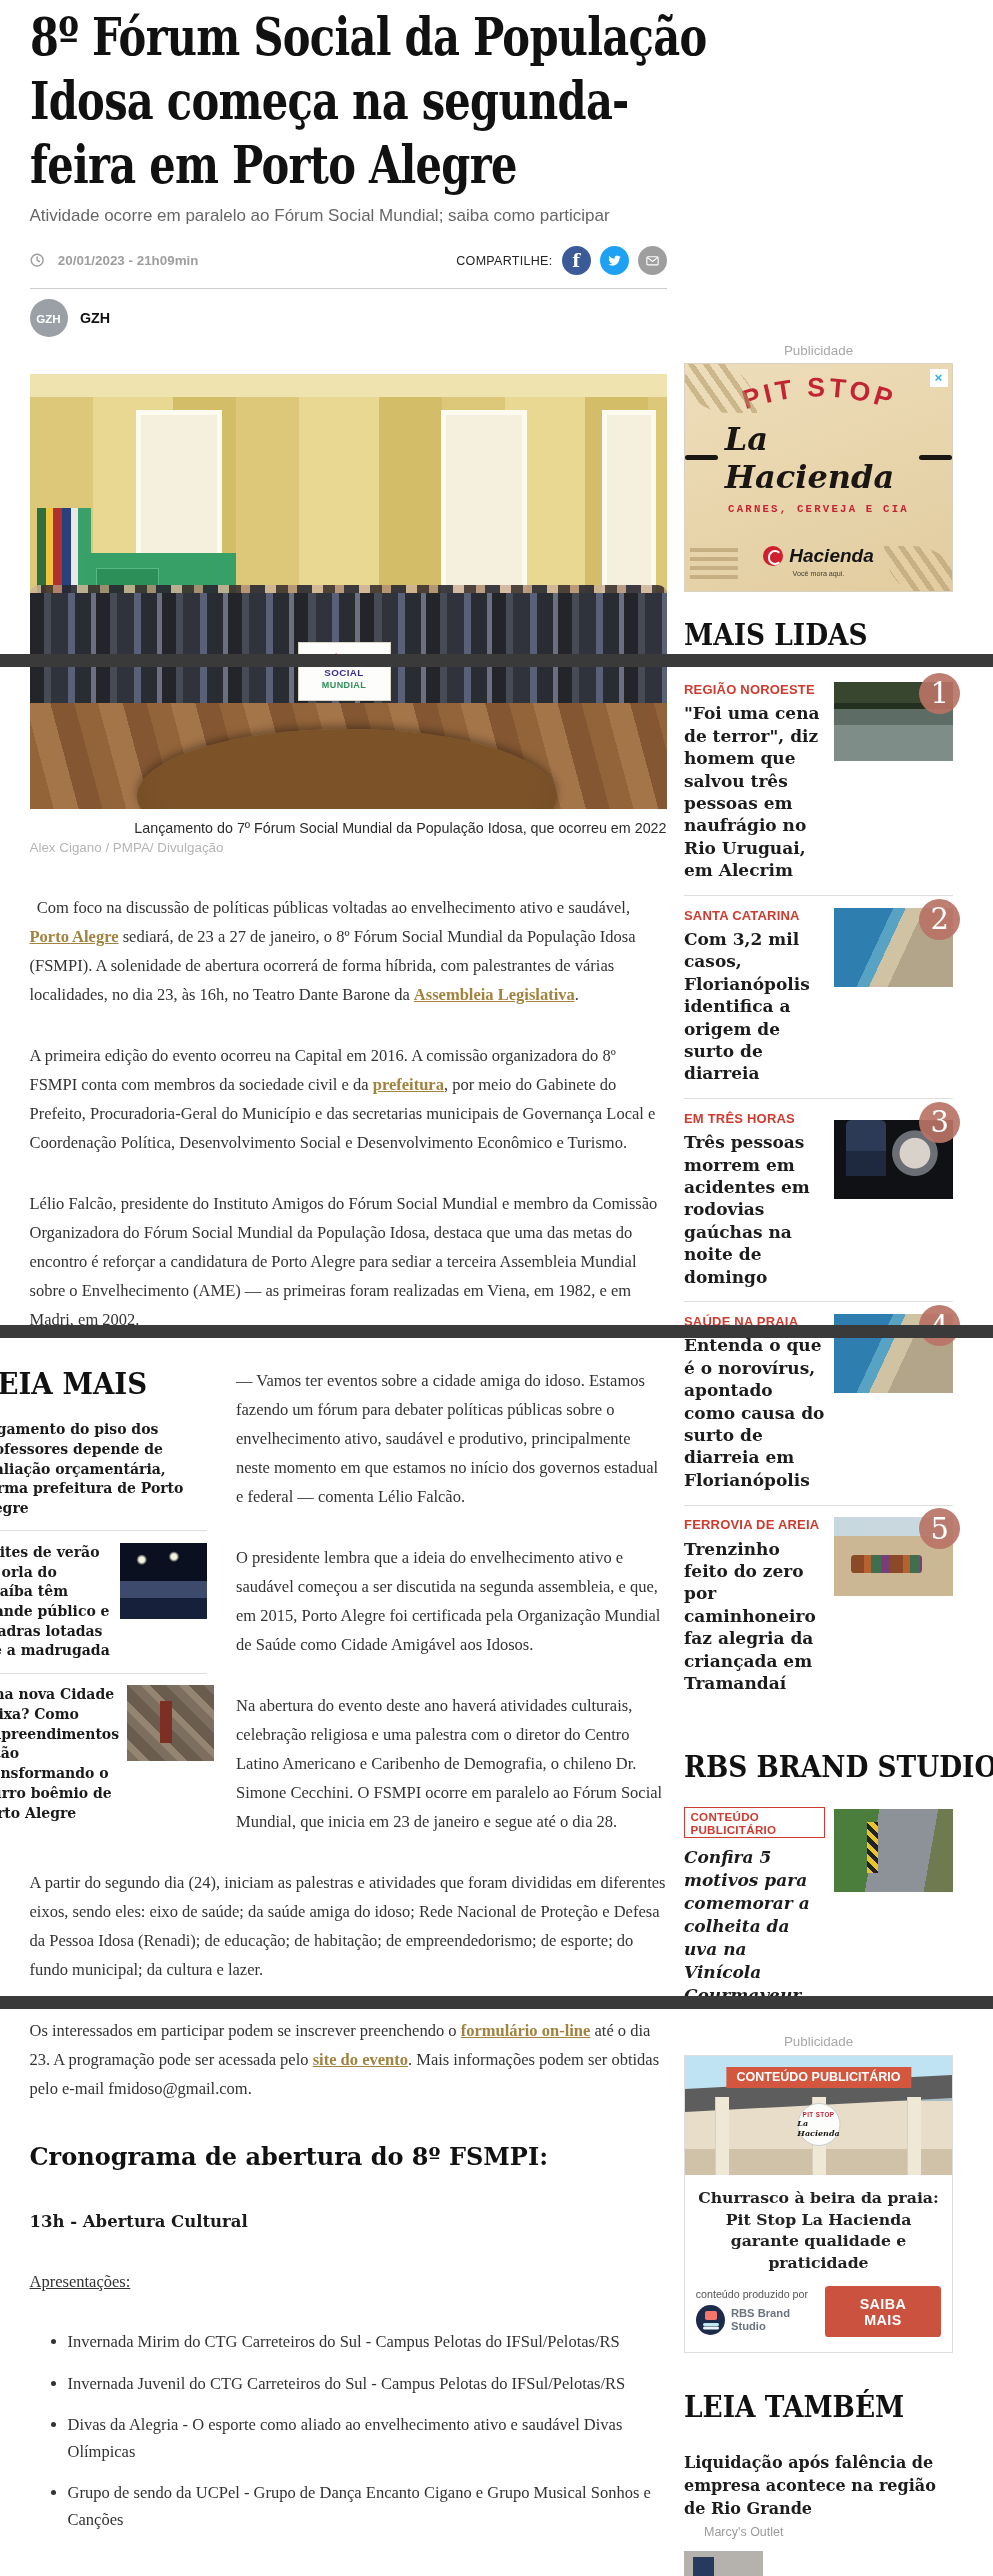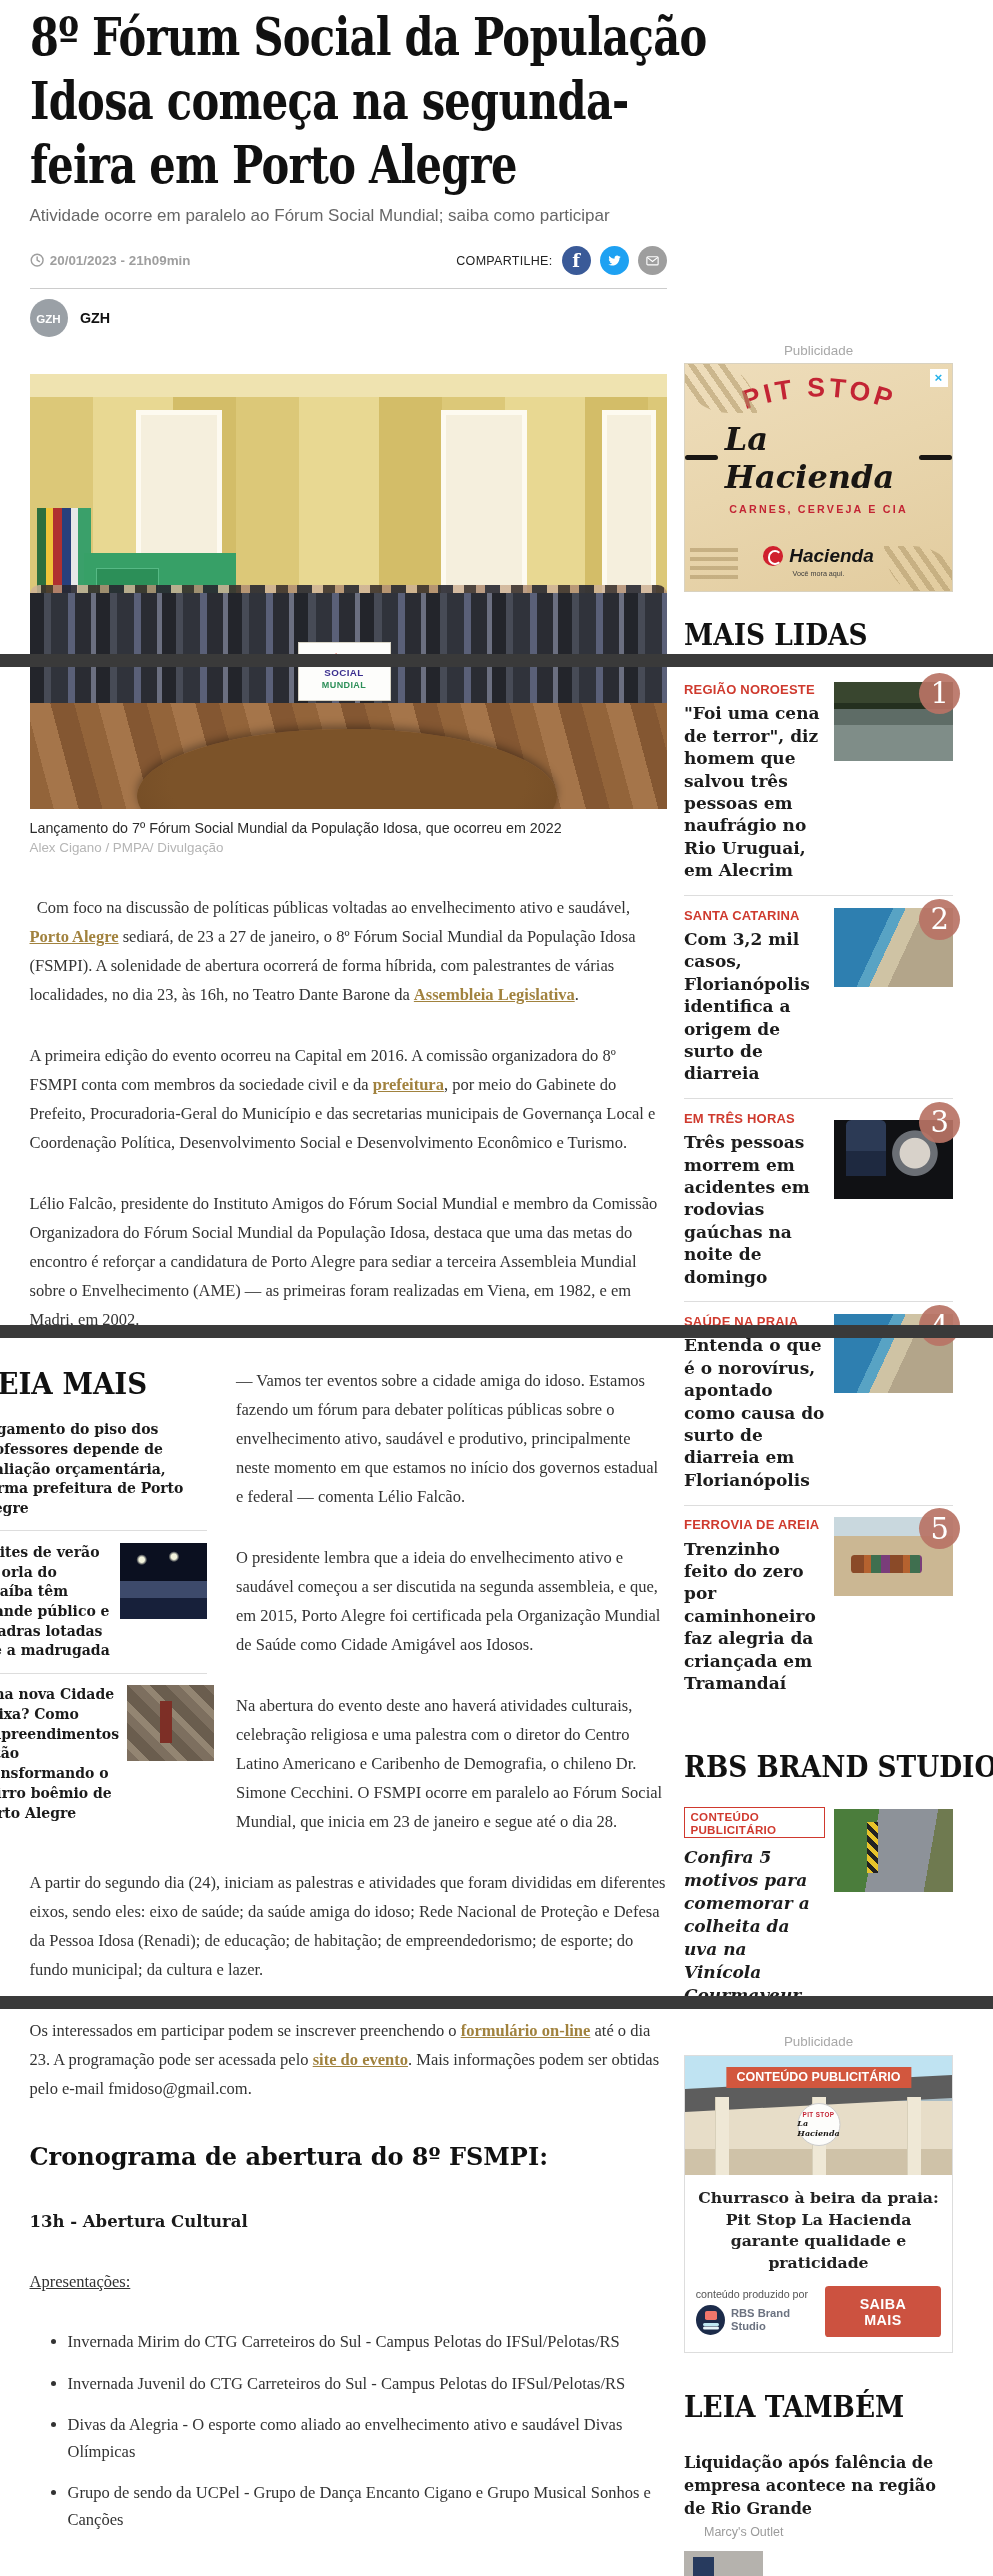--- a/index.html
+++ b/index.html
@@ -18,21 +18,21 @@
   .article { position:absolute; left:29.5px; top:0; width:637px; }
 
   h1.headline {
     font-family:"DejaVu Serif", serif; font-weight:bold; color:#111;
     font-size:52px; line-height:64px; letter-spacing:-0.9px;
     transform:scaleX(.8); transform-origin:left top; margin-top:5.4px; white-space:nowrap;
   }
   .subtitle { font-family:"Liberation Sans", sans-serif; font-size:17px; color:#666; margin-top:9px; }
 
   .meta-row { display:flex; align-items:center; margin-top:19.7px; height:29px; }
-  .date-wrap { display:flex; align-items:center; gap:6px; color:#9e9e9e;
+  .date-wrap { display:flex; align-items:center; gap:14px; color:#9e9e9e;
     font-family:"Liberation Sans", sans-serif; font-weight:bold; font-size:13.4px; }
   .share-wrap { margin-left:auto; display:flex; align-items:center; gap:9px; }
   .share-label { font-family:"Liberation Sans", sans-serif; font-size:12.5px; color:#222; letter-spacing:0.3px; }
   .share-btn { width:29px; height:29px; border-radius:50%; display:flex; align-items:center; justify-content:center; cursor:pointer; }
   .share-fb { background:#3a5a98; }
   .share-tw { background:#1ea1f2; }
   .share-mail { background:#9e9e9e; }
   .share-fb span { color:#fff; font-family:"DejaVu Serif", serif; font-weight:bold; font-size:18px; }
   .share-btn svg { width:15px; height:15px; }
 
@@ -61,21 +61,21 @@
     background:repeating-linear-gradient(90deg,rgba(206,178,150,.85) 0 10.7px,rgba(60,50,45,.9) 10.7px 23px,rgba(177,142,115,.85) 23px 32px,rgba(40,40,48,.9) 32px 47px); border-radius:9px; }
   .ph-sign { position:absolute; left:268px; top:268px; width:93px; height:59px; background:#fdfdfb; border:0.9px solid #d8d4c6;
     display:flex; flex-direction:column; align-items:center; justify-content:center; gap:2.7px; }
   .ph-sign b { font-family:"Liberation Sans", sans-serif; font-size:9.8px; letter-spacing:0.4px; color:#3b2f8f; }
   .ph-sign .c1 { color:#d8402f; } .ph-sign .c2 { color:#2c8f58; font-size:9px; }
   .ph-floor { position:absolute; left:0; bottom:0; width:100%; height:106px;
     background:repeating-linear-gradient(75deg,#93643a 0 23px,#a5754a 23px 47px,#845732 47px 70px); }
   .ph-table { position:absolute; left:107px; bottom:-54px; width:420px; height:134px; border-radius:50%;
     background:radial-gradient(ellipse at 50% 40%,#7c5329 0 60%,#6b4522 100%); box-shadow:0 -3.6px 9px rgba(0,0,0,.35); }
 
-  figcaption.caption { font-family:"Liberation Sans", sans-serif; font-size:14.3px; color:#2b2b2b; margin-top:10.7px; }
+  figcaption.caption { font-family:"Liberation Sans", sans-serif; font-size:14.3px; color:#2b2b2b; margin-top:10.7px;text-align:right; }
   .credit { font-family:"Liberation Sans", sans-serif; font-size:13.4px; color:#b5b5b5; margin-top:4.5px; }
 
   
   .body-text p.para { font-size:16.5px; line-height:29px; color:#333; margin-top:32px; }
   .body-text p.first { text-indent:7.2px; margin-top:38px; }
   a.inline-link { color:#a1823e; text-decoration:underline; font-weight:bold; }
 
   
   .leia-mais { float:left; width:229px; margin-left:-52px; margin-right:29.5px; margin-top:32px; }
   .leia-mais h2 { font-family:"DejaVu Serif", serif; font-weight:bold; font-size:30px; color:#111;
@@ -106,21 +106,21 @@
   .leaf { position:absolute; width:81px; height:54px; background:
     repeating-linear-gradient(55deg, rgba(176,152,105,.55) 0 5.4px, transparent 5.4px 12.5px); border-radius:0 54px 0 54px; }
   .leaf.tl { left:-9px; top:-5.4px; } .leaf.br { right:-12.5px; bottom:-9px; transform:rotate(180deg); }
   .waves { position:absolute; left:5.4px; bottom:12.5px; width:48px; height:36px;
     background:repeating-linear-gradient(0deg, rgba(176,152,105,.6) 0 3.6px, transparent 3.6px 9px); }
   .pit-arc { display:block; margin:3.6px auto 0; }
   .hacienda-row { display:flex; align-items:center; justify-content:center; gap:7.2px; margin-top:-5.4px; }
   .hacienda-dash { width:39px; height:4.5px; background:#191613; border-radius:2.7px; }
   .hacienda { font-family:"DejaVu Serif", serif; font-style:italic; font-weight:bold; font-size:30px; color:#191613; }
   .ad1 .hacienda { font-size:32px; }
-  .carnes { text-align:center; font-family:Liberation Sans, sans-serif; font-weight:bold; font-size:10.7px;
+  .carnes { text-align:center; font-family:Liberation Mono, monospace; font-weight:bold; font-size:10.7px;
     letter-spacing:2.2px; color:#c32434; margin-top:7.2px; }
   .guana-row { display:flex; align-items:center; justify-content:center; gap:6.3px; }
   .guana-circ { width:19.7px; height:19.7px; border-radius:50%; background:#d0202e; position:relative; }
   .guana-circ::after { content:""; position:absolute; left:4.5px; top:4.5px; width:10.7px; height:10.7px; border-radius:50%;
     border:2.7px solid #fff; border-right-color:transparent; }
   .guana-txt { font-family:"Liberation Sans", sans-serif; font-weight:bold; font-style:italic; font-size:19px; color:#141414; }
   .guana-sub { text-align:center; font-family:"Liberation Sans", sans-serif; font-size:7.2px; color:#3c3c3c; margin-top:1.8px; }
   .ad1 .guana-row { margin-top:30px; }
 
   .side-heading { font-family:"DejaVu Serif", serif; font-weight:bold; font-size:30px; color:#111;

